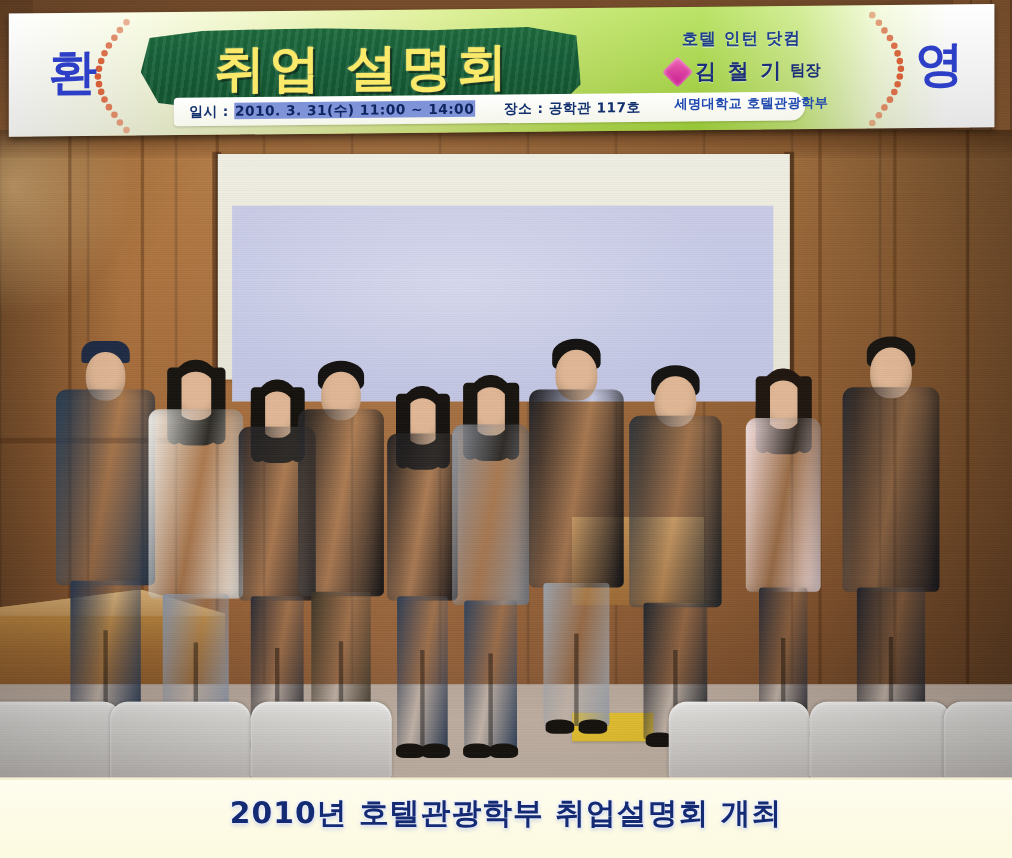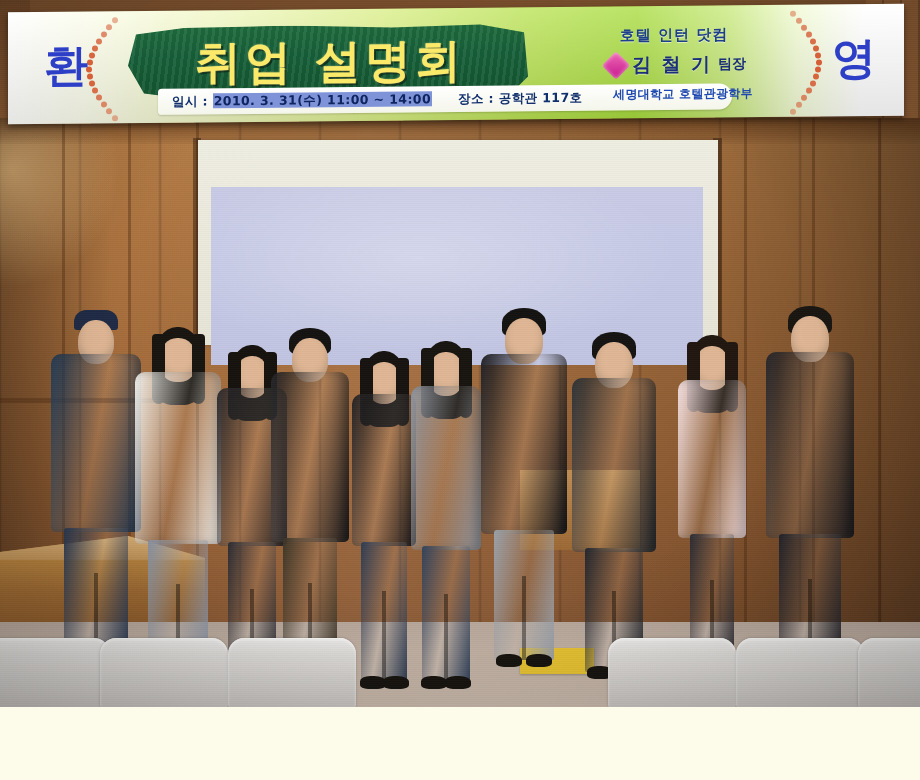--- a/index.html
+++ b/index.html
@@ -358,14 +358,18 @@
         <span class="info-txt">
           <span>장소 :</span>
           <span>공학관 117호</span>
         </span>
       </div>
 
       <div class="dept">세명대학교 호텔관광학부</div>
     </div>
   </div>
 
+  <div id="caption-band">
+    <div class="caption-line"></div>
+    <div id="caption-text">2010년 호텔관광학부 취업설명회 개최</div>
+  </div>
 
 </div>
 
 </body></html>

